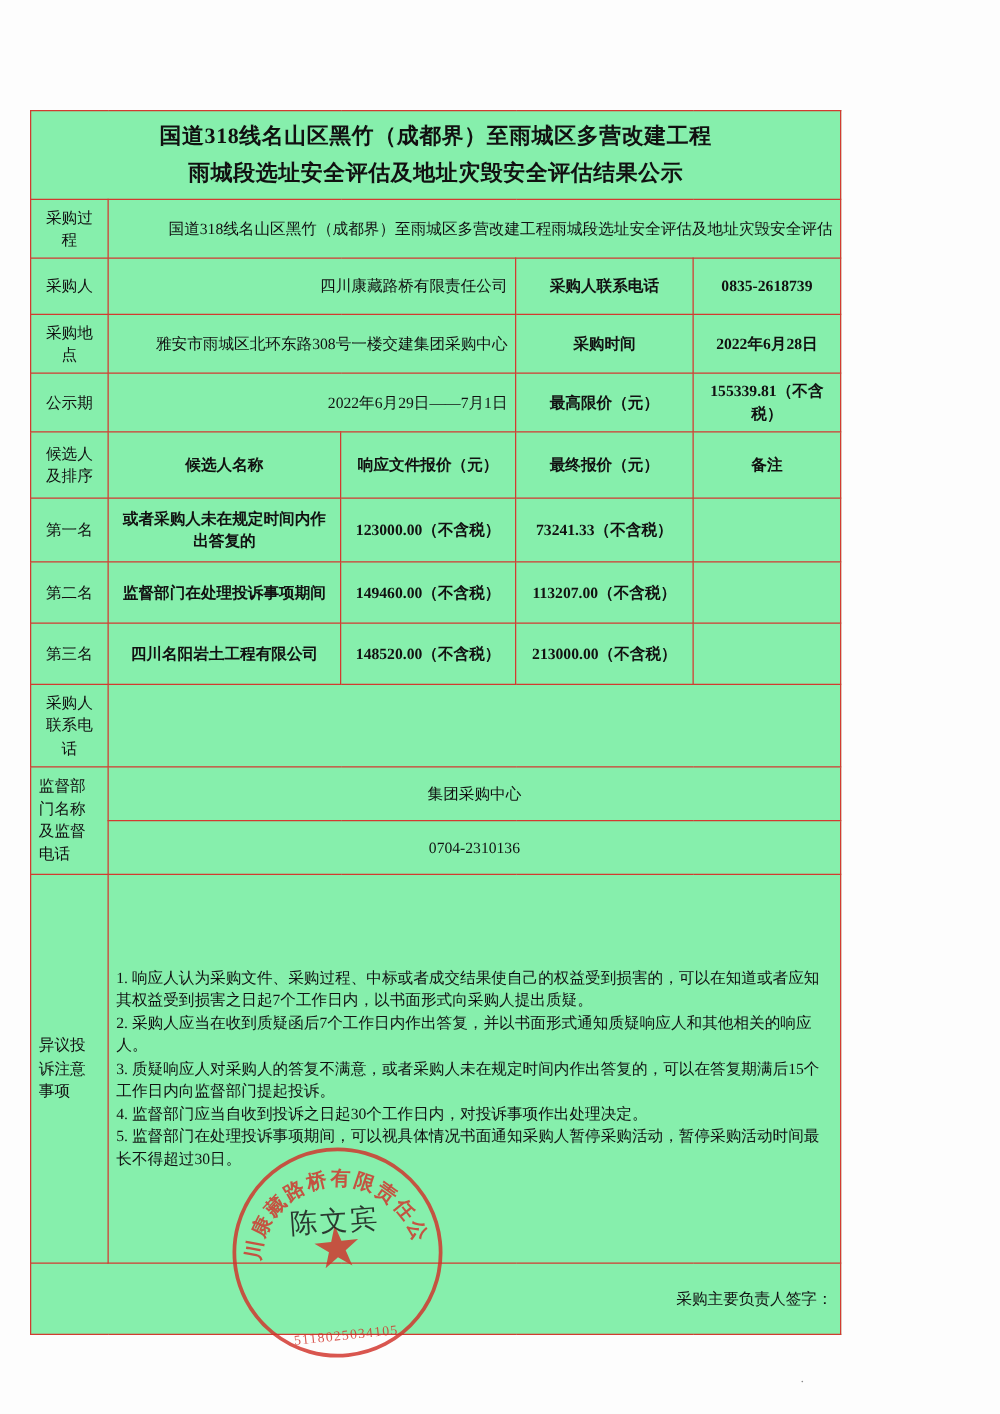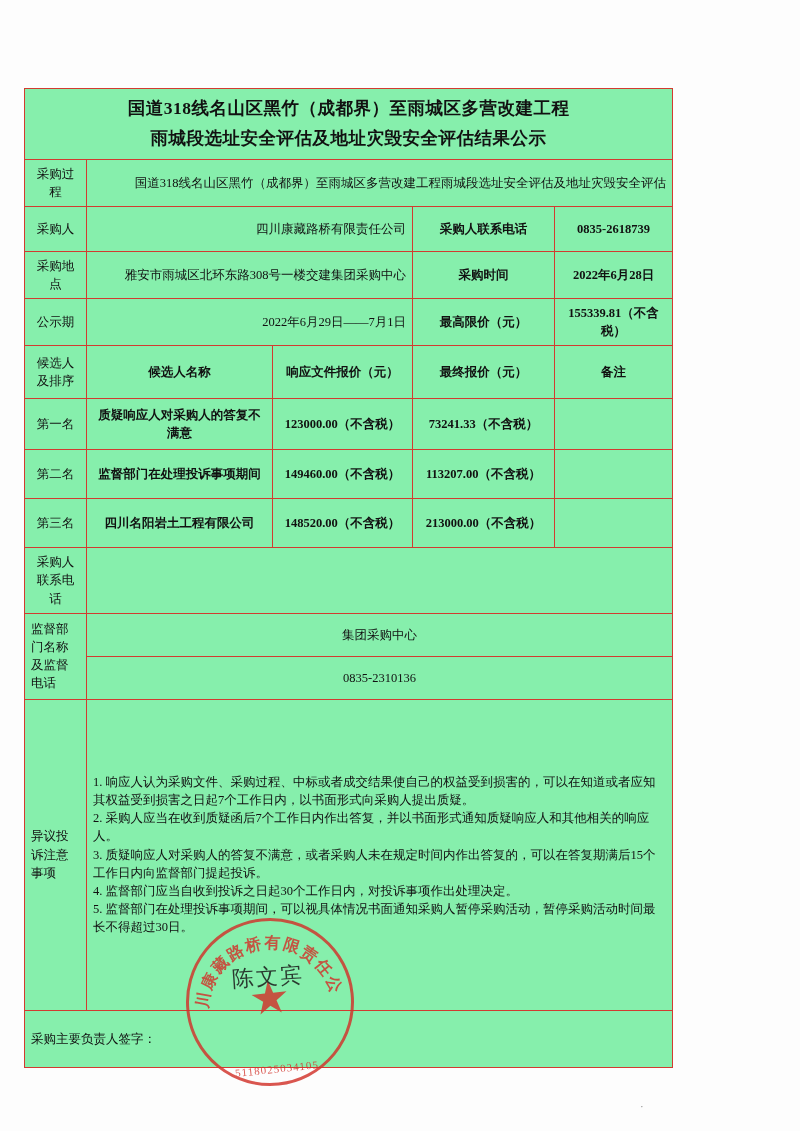--- a/index.html
+++ b/index.html
@@ -69,21 +69,21 @@
     vertical-align: middle;
   }
   .notice-cell p { margin: 0; text-indent: 0; }
   .notice-label {
     text-align: left;
     vertical-align: middle;
     line-height: 1.6;
   }
   .sign-cell {
     height: 46px;
-    text-align: left;
+    text-align: right;
     padding-left: 8px;
     vertical-align: middle;
   }
   .sup-center { text-align: center; }
   
   .seal {
     position: absolute;
     left: 186px;
     top: 918px;
     width: 162px;
@@ -198,21 +198,21 @@
     <tr>
       <td class="lbl" style="height:42px">候选人及排序</td>
       <td class="ctr">候选人名称</td>
       <td class="ctr">响应文件报价（元）</td>
       <td class="ctr">最终报价（元）</td>
       <td class="ctr">备注</td>
     </tr>
 
     <tr>
       <td class="rank-cell" style="height:40px">第一名</td>
-      <td class="ctr">质疑响应人对采购人的答复不满意</td>
+      <td class="ctr">或者采购人未在规定时间内作出答复的</td>
       <td class="ctr">123000.00（不含税）</td>
       <td class="ctr">73241.33（不含税）</td>
       <td class="ctr"></td>
     </tr>
 
     <tr>
       <td class="rank-cell" style="height:38px">第二名</td>
       <td class="ctr">监督部门在处理投诉事项期间</td>
       <td class="ctr">149460.00（不含税）</td>
       <td class="ctr">113207.00（不含税）</td>
@@ -230,21 +230,21 @@
     <tr>
       <td class="lbl" style="height:40px">采购人联系电话</td>
       <td colspan="4"></td>
     </tr>
 
     <tr>
       <td class="lbl notice-label" rowspan="2">监督部门名称及监督电话</td>
       <td class="sup-center" style="height:32px" colspan="4">集团采购中心</td>
     </tr>
     <tr>
-      <td class="sup-center" style="height:32px" colspan="4">0835-2310136</td>
+      <td class="sup-center" style="height:32px" colspan="4">0704-2310136</td>
     </tr>
 
     <tr>
       <td class="lbl notice-label" style="height:300px">异议投诉注意事项</td>
       <td class="notice-cell" colspan="4">
         <p>1. 响应人认为采购文件、采购过程、中标或者成交结果使自己的权益受到损害的，可以在知道或者应知其权益受到损害之日起7个工作日内，以书面形式向采购人提出质疑。</p>
         <p>2. 采购人应当在收到质疑函后7个工作日内作出答复，并以书面形式通知质疑响应人和其他相关的响应人。</p>
         <p>3. 质疑响应人对采购人的答复不满意，或者采购人未在规定时间内作出答复的，可以在答复期满后15个工作日内向监督部门提起投诉。</p>
         <p>4. 监督部门应当自收到投诉之日起30个工作日内，对投诉事项作出处理决定。</p>
         <p>5. 监督部门在处理投诉事项期间，可以视具体情况书面通知采购人暂停采购活动，暂停采购活动时间最长不得超过30日。</p>

